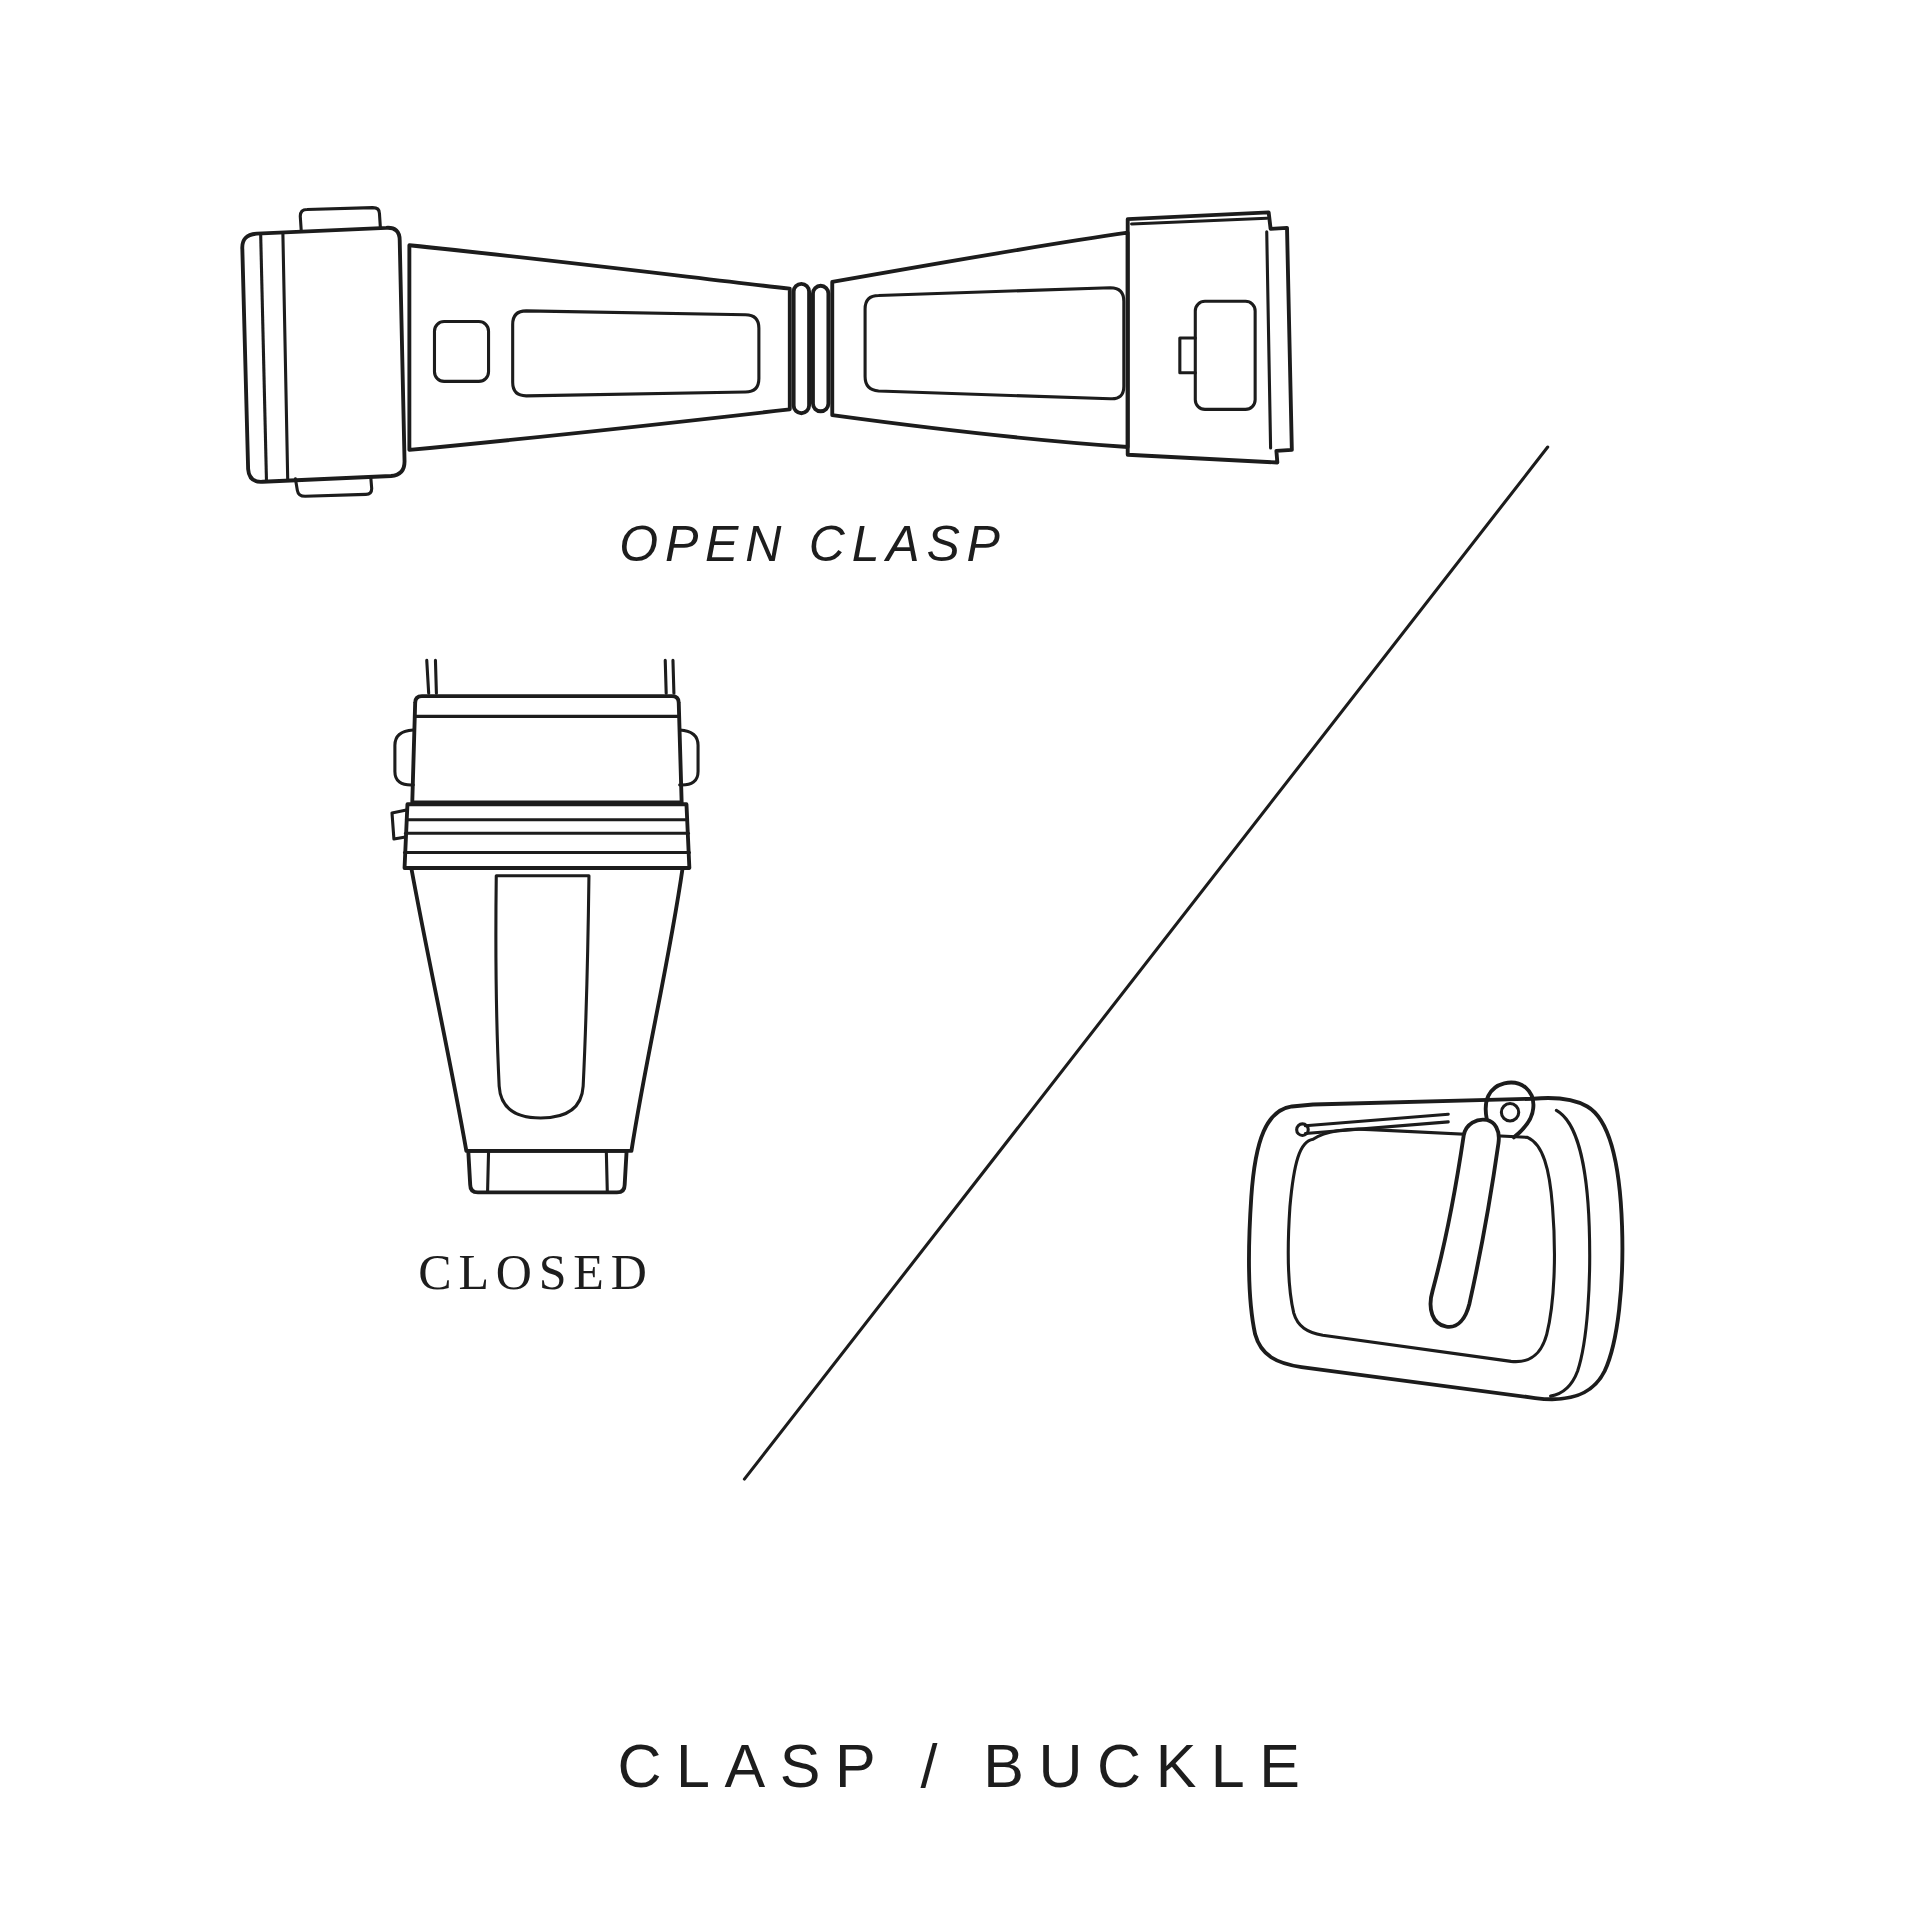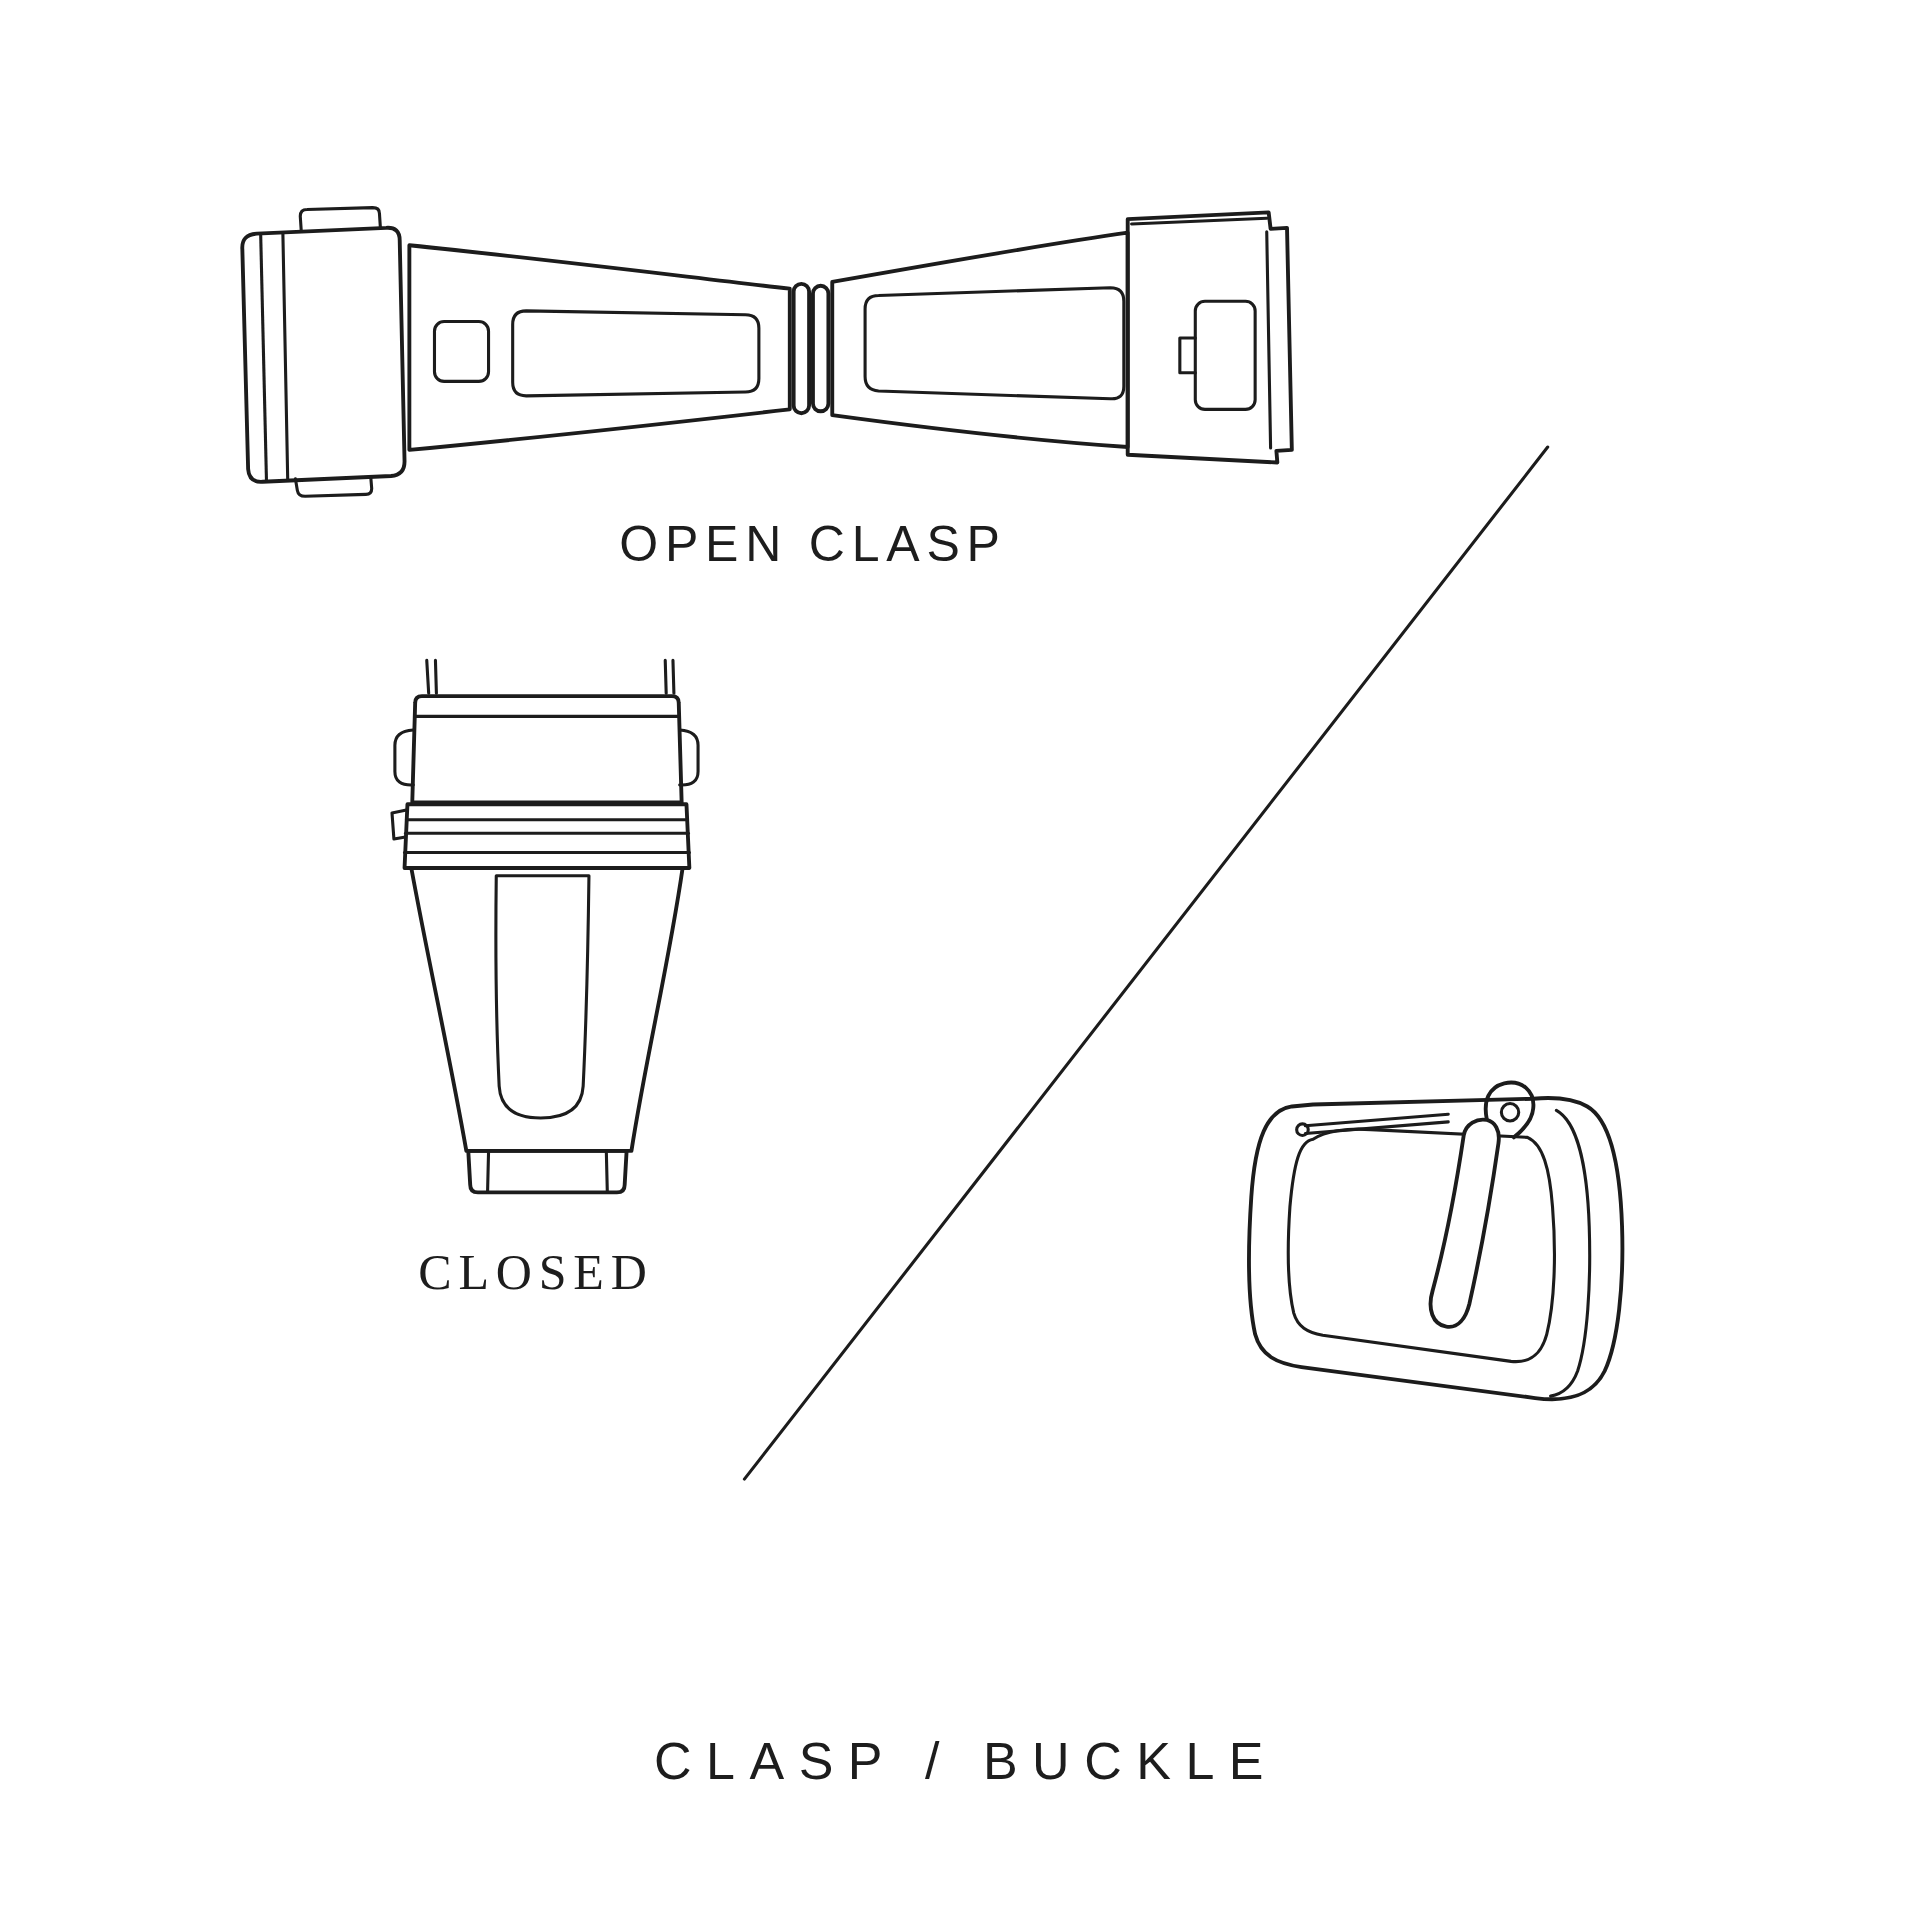--- a/index.html
+++ b/index.html
@@ -37,21 +37,21 @@
     color: #1d1d1d;
     font-size: 50px;
     letter-spacing: 6.8px;
     white-space: nowrap;
     font-weight: 400;
   }
   .title {
     position: absolute;
     transform: translateX(-50%);
     color: #1d1d1d;
-    font-size: 52px;
+    font-size: 61px;
     letter-spacing: 14.5px;
     white-space: nowrap;
     font-weight: 400;
   }
 </style>
 </head>
 <body>
 
 <div id="canvas">
 
@@ -152,20 +152,20 @@
       <path class="fillwhite" d="M 1516 1176
                C 1508 1230 1498 1284 1484 1336
                C 1478 1356 1484 1372 1498 1374
                C 1510 1376 1518 1366 1522 1350
                C 1534 1296 1544 1240 1552 1184
                C 1554 1170 1548 1162 1540 1160
                C 1530 1158 1518 1164 1516 1176 Z"></path>
     </g>
   </svg>
 
-  <div class="caption" style="left:813px; top:515px;">OPEN CLASP</div>
+  <div class="caption" style="left:813px; top:515px;font-style:italic;">OPEN CLASP</div>
 
   <div class="caption" style="left:536px; top:1243px;font-family:Liberation Serif, serif;">CLOSED</div>
 
   <div class="title" style="left:966px; top:1731px;">CLASP / BUCKLE</div>
 
 </div>
 
 
 </body></html>

